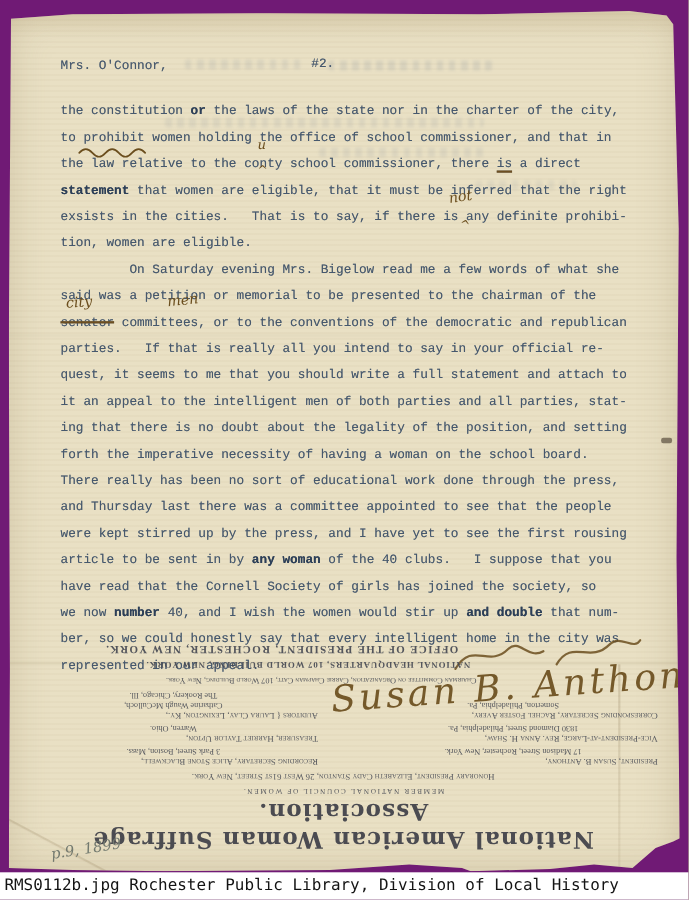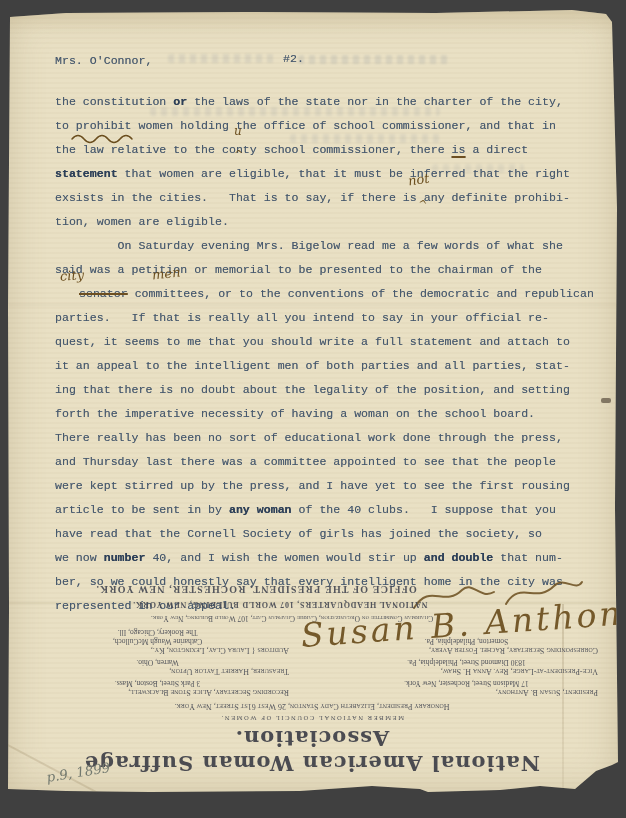--- a/index.html
+++ b/index.html
@@ -1,17 +1,17 @@
 <!DOCTYPE html>
 <html><head>
 <meta charset="utf-8">
 <style>
   html,body{margin:0;padding:0;}
   body{width:626px;height:818px;overflow:hidden;background:#8d8577;font-family:"Liberation Sans",sans-serif;}
-  #scan{position:relative;width:626px;height:818px;background:#404040;}
+  #scan{position:relative;width:626px;height:818px;background:#701a75;}
 
   
   #paper{
     position:absolute;left:6px;top:8px;width:612px;height:786px;
     background:#e9e0c4;
     background-image:
       linear-gradient(180deg, rgba(190,170,125,.18) 0 6px, rgba(190,170,125,0) 26px),
       repeating-linear-gradient(0deg, rgba(160,140,100,.05) 0 2px, rgba(0,0,0,0) 2px 5px);
     box-shadow:inset 0 0 38px rgba(140,118,78,.30);
     clip-path:polygon(4px 9px,60px 5px,240px 4px,430px 5px,566px 2px,600px 6px,606px 14px,611px 200px,609px 500px,612px 754px,606px 757px,590px 763px,569px 781px,534px 778px,494px 782px,422px 784px,414px 781px,366px 778px,294px 783px,144px 784px,60px 783px,2px 781px,3px 600px,2px 300px);
@@ -31,21 +31,21 @@
     background:repeating-linear-gradient(90deg, rgba(100,115,140,.5) 0 6px, rgba(100,115,140,0) 6px 11px);
     filter:blur(1.3px);}
 
   
   .tw{font-family:"Liberation Mono",monospace;font-size:11.6px;color:#46586d;text-shadow:0 0 .5px rgba(70,88,109,.55);white-space:pre;}
   #recipient{position:absolute;left:49px;top:46px;}
   #page-number{position:absolute;left:277px;top:44px;}
   #letter-body{position:absolute;left:49px;top:82px;width:540px;}
   #letter-body .tl{height:24px;line-height:24px;}
   .seg-b{color:#2c3f58;font-weight:bold;text-shadow:0 0 .6px rgba(35,53,78,.8);margin-top:39px;}
-  .seg-s{text-decoration:line-through;text-decoration-color:#6d4f21;text-decoration-thickness:1.6px;margin-left:24px;}
+  .seg-s{text-decoration:line-through;text-decoration-color:#6d4f21;text-decoration-thickness:1.6px;}
   .seg-u{text-decoration:underline;text-decoration-color:#6d4f21;text-decoration-thickness:1.5px;text-underline-offset:3px;text-align:center;}
 
   
   .hand{position:absolute;font-family:"DejaVu Serif",serif;font-style:italic;color:#6b4e1e;}
   #note-city{left:54px;top:260px;font-size:13px;transform:rotate(-4deg);}
   #note-men{left:146px;top:258px;font-size:13px;transform:rotate(-6deg);}
   #note-not{left:402px;top:164px;font-size:13px;transform:rotate(-8deg);}
   #note-u{left:228px;top:116px;font-size:12px;}
   .caret{position:absolute;font-family:"DejaVu Serif",serif;color:#6b4e1e;font-size:11px;}
   #caret-u{left:228px;top:140px;}
@@ -152,14 +152,17 @@
       <div class="lh-hq">NATIONAL HEADQUARTERS, 107 WORLD BUILDING, NEW YORK.</div>
       <div class="lh-office">OFFICE OF THE PRESIDENT, ROCHESTER, NEW YORK.</div>
     </div>
 
     <div id="signature" class="hand">Susan B. Anthony</div>
 
     <div id="pencil-note">p.9, 1899</div>
 
   </div>
 
+  <div id="caption-bar">
+    <div id="caption-text">RMS0112b.jpg Rochester Public Library, Division of Local History</div>
+  </div>
 
 </div>
 
 </body></html>

